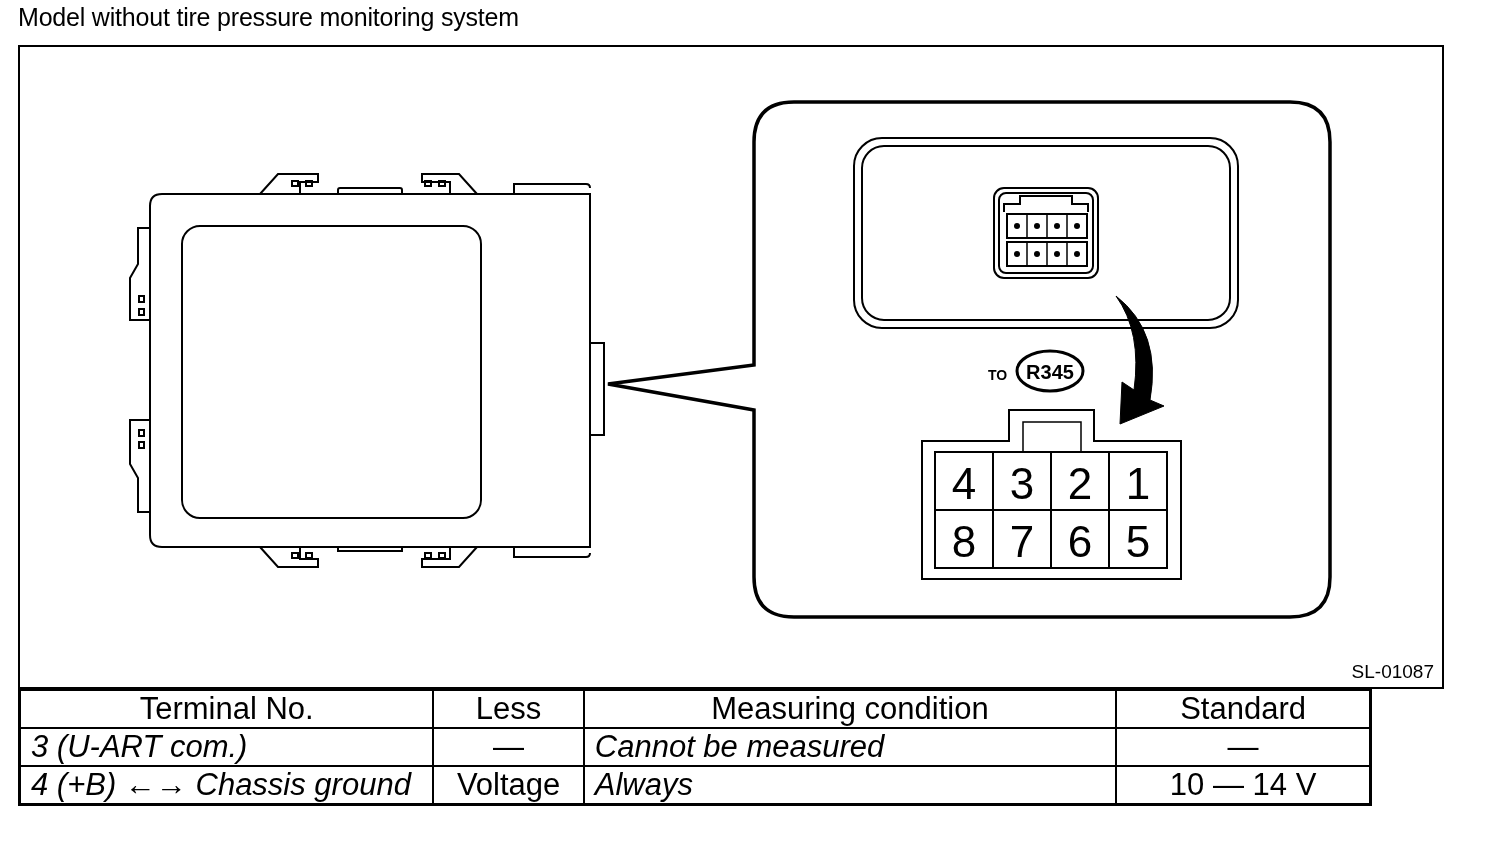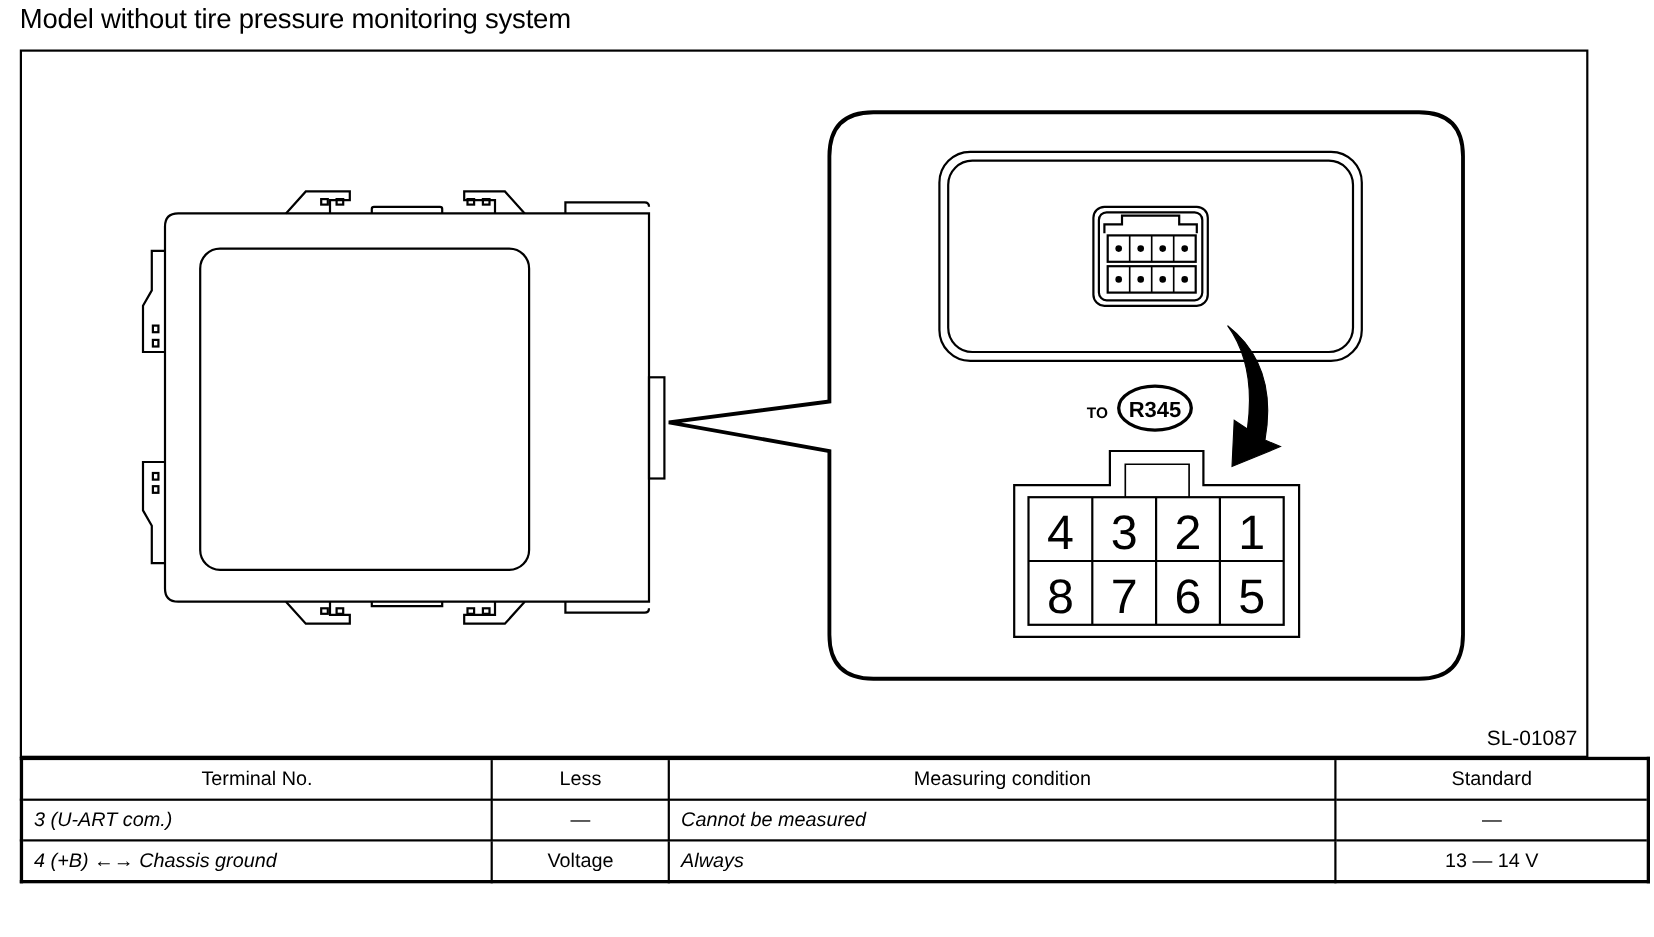--- a/index.html
+++ b/index.html
@@ -1,21 +1,21 @@
 <!DOCTYPE html>
 <html><head>
 <meta charset="utf-8">
 <style>
   html, body { margin: 0; padding: 0; background: #ffffff; }
   body { width: 1504px; height: 852px; position: relative; overflow: hidden; font-family: "Liberation Sans", sans-serif; color: #000; }
   .title { position: absolute; left: 18px; top: 0px; font-size: 25px; line-height: 34px; letter-spacing: -0.2px; }
   .figure { position: absolute; left: 18px; top: 45px; width: 1426px; height: 644px; border: 2px solid #000; box-sizing: border-box; }
   .figure svg { position: absolute; left: -18px; top: -45px; }
   .fig-id { position: absolute; right: 8px; bottom: 4px; font-size: 19px; text-align: right; }
-  table.spec { position: absolute; left: 18px; top: 688px; width: 1482px; border-collapse: collapse; border: 3px solid #000; font-size: 18px; }
+  table.spec { position: absolute; left: 18px; top: 688px; width: 1354px; border-collapse: collapse; border: 3px solid #000; font-size: 31px; }
   table.spec td, table.spec th { border: 2px solid #000; height: 35px; padding: 0 10px; font-weight: normal; white-space: nowrap; }
   table.spec th { text-align: center; }
   .c { text-align: center; }
   .l { text-align: left; font-style: italic; }
 </style>
 </head>
 <body>
 
 <div class="title">Model without tire pressure monitoring system</div>
 
@@ -130,16 +130,16 @@
   <tr>
     <td class="l">3 (U-ART com.)</td>
     <td class="c">—</td>
     <td class="l">Cannot be measured</td>
     <td class="c">—</td>
   </tr>
   <tr>
     <td class="l">4 (+B) ←→ Chassis ground</td>
     <td class="c">Voltage</td>
     <td class="l">Always</td>
-    <td class="c">13 — 14 V</td>
+    <td class="c">10 — 14 V</td>
   </tr>
 </tbody>
   </table>
 
 </body></html>

